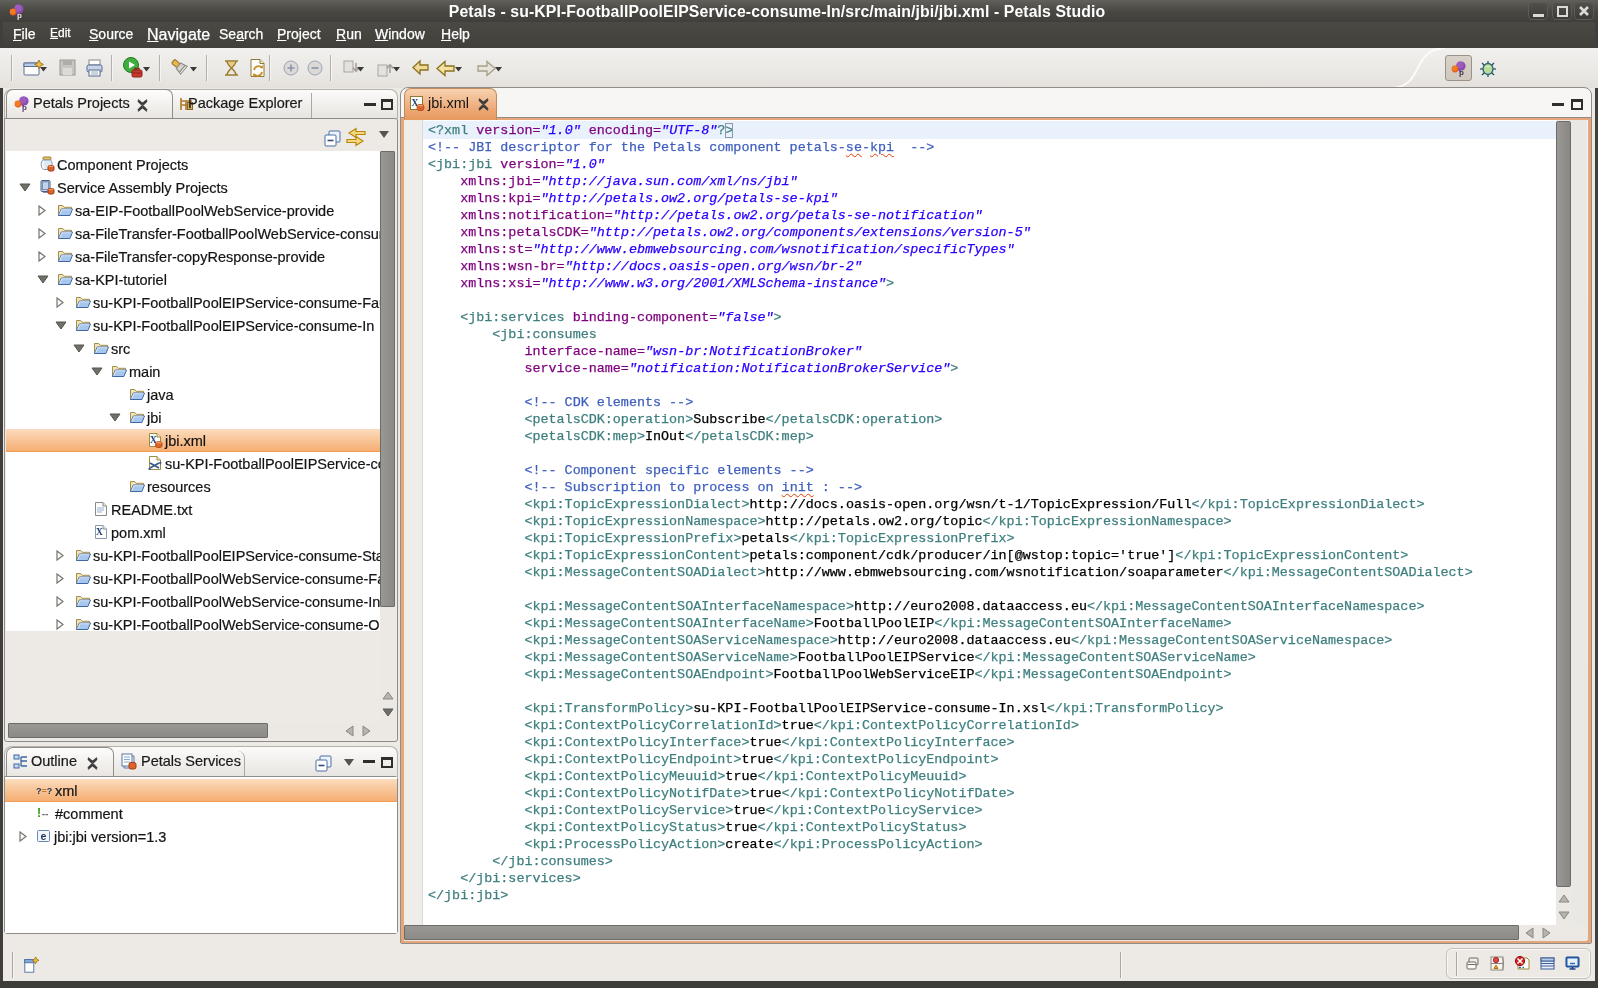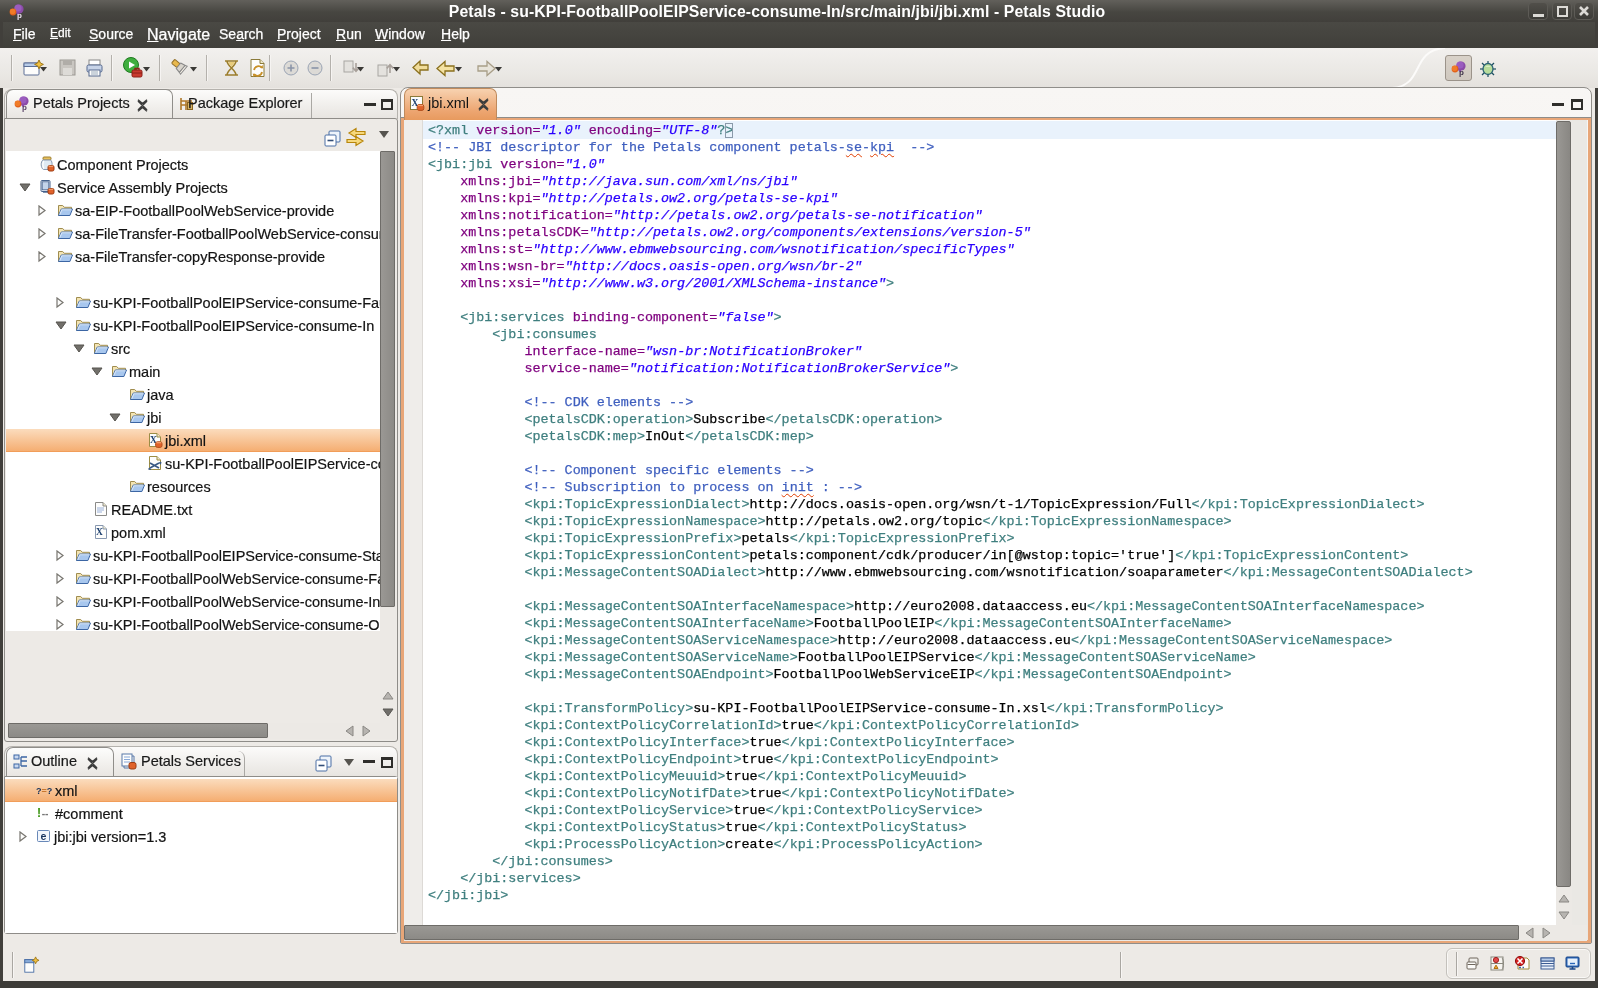--- a/index.html
+++ b/index.html
@@ -250,20 +250,31 @@
 <div class="trow" style="top:94px">
       <svg class="abs" style="left:31px;top:6px" width="10" height="12">
         <path d="M2 1 L8 5.5 L2 10 Z" fill="#fbfbfa" stroke="#77756f" stroke-width="1.2"></path>
       </svg>
       <svg class="ticon" style="left:51px" width="16" height="16" viewBox="0 0 16 16">
         <path d="M1.5 13.5 V3.5 h4.2 l1.6 1.8 h7.2 v2.2" fill="#f3e4b3" stroke="#a08d4f"></path>
         <path d="M1.5 13.5 L4.3 7 h11.2 l-2.6 6.5 Z" fill="#a8c7ee" stroke="#3c66a4"></path>
         <path d="M2.6 12.7 L4.9 7.7 h9.7" fill="none" stroke="#d8e6f8" stroke-width="1.1"></path>
       </svg>
       <span class="lbl" style="left:69px">sa-FileTransfer-copyResponse-provide</span>
+    </div>
+<div class="trow" style="top:117px">
+      <svg class="abs" style="left:31px;top:6px" width="12" height="11">
+        <path d="M1 2 L11 2 L6 9 Z" fill="#716f6a" stroke="#56544f"></path>
+      </svg>
+      <svg class="ticon" style="left:51px" width="16" height="16" viewBox="0 0 16 16">
+        <path d="M1.5 13.5 V3.5 h4.2 l1.6 1.8 h7.2 v2.2" fill="#f3e4b3" stroke="#a08d4f"></path>
+        <path d="M1.5 13.5 L4.3 7 h11.2 l-2.6 6.5 Z" fill="#a8c7ee" stroke="#3c66a4"></path>
+        <path d="M2.6 12.7 L4.9 7.7 h9.7" fill="none" stroke="#d8e6f8" stroke-width="1.1"></path>
+      </svg>
+      <span class="lbl" style="left:69px">sa-KPI-tutoriel</span>
     </div>
 <div class="trow" style="top:140px">
       <svg class="abs" style="left:49px;top:6px" width="10" height="12">
         <path d="M2 1 L8 5.5 L2 10 Z" fill="#fbfbfa" stroke="#77756f" stroke-width="1.2"></path>
       </svg>
       <svg class="ticon" style="left:69px" width="16" height="16" viewBox="0 0 16 16">
         <path d="M1.5 13.5 V3.5 h4.2 l1.6 1.8 h7.2 v2.2" fill="#f3e4b3" stroke="#a08d4f"></path>
         <path d="M1.5 13.5 L4.3 7 h11.2 l-2.6 6.5 Z" fill="#a8c7ee" stroke="#3c66a4"></path>
         <path d="M2.6 12.7 L4.9 7.7 h9.7" fill="none" stroke="#d8e6f8" stroke-width="1.1"></path>
       </svg>

